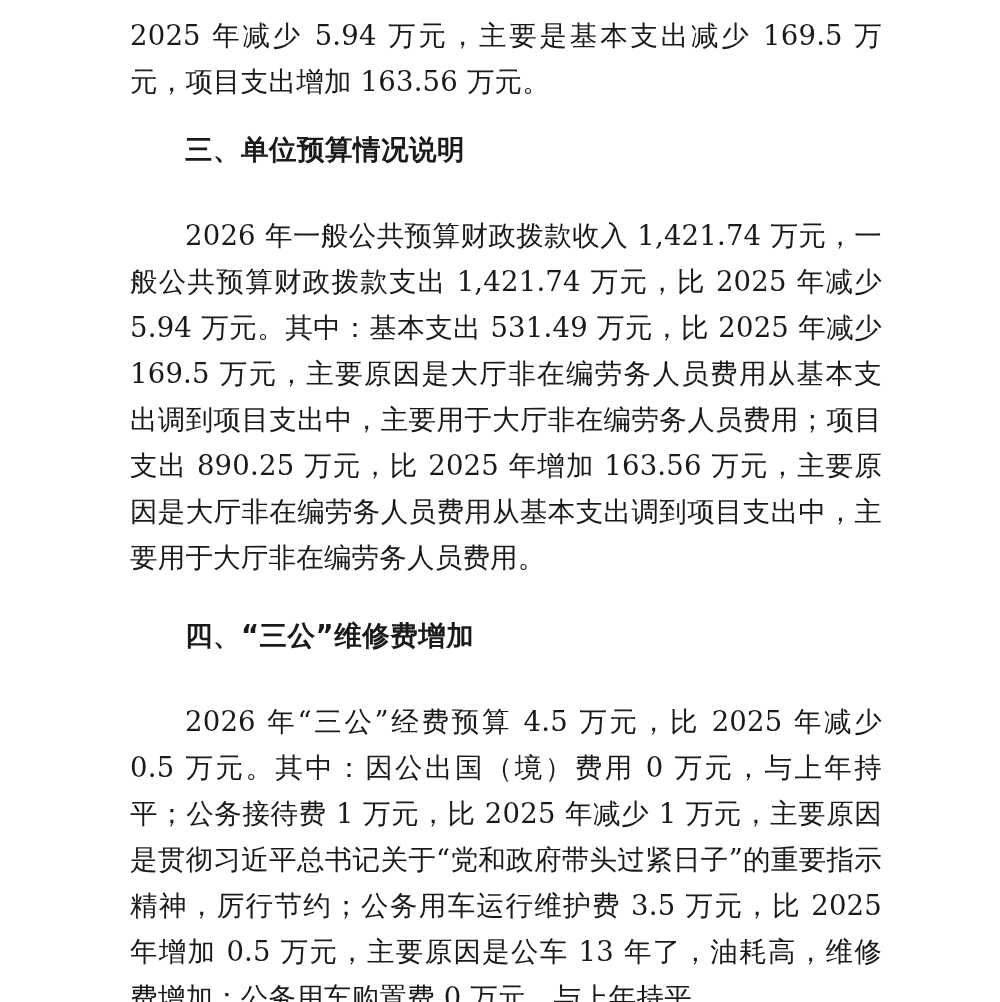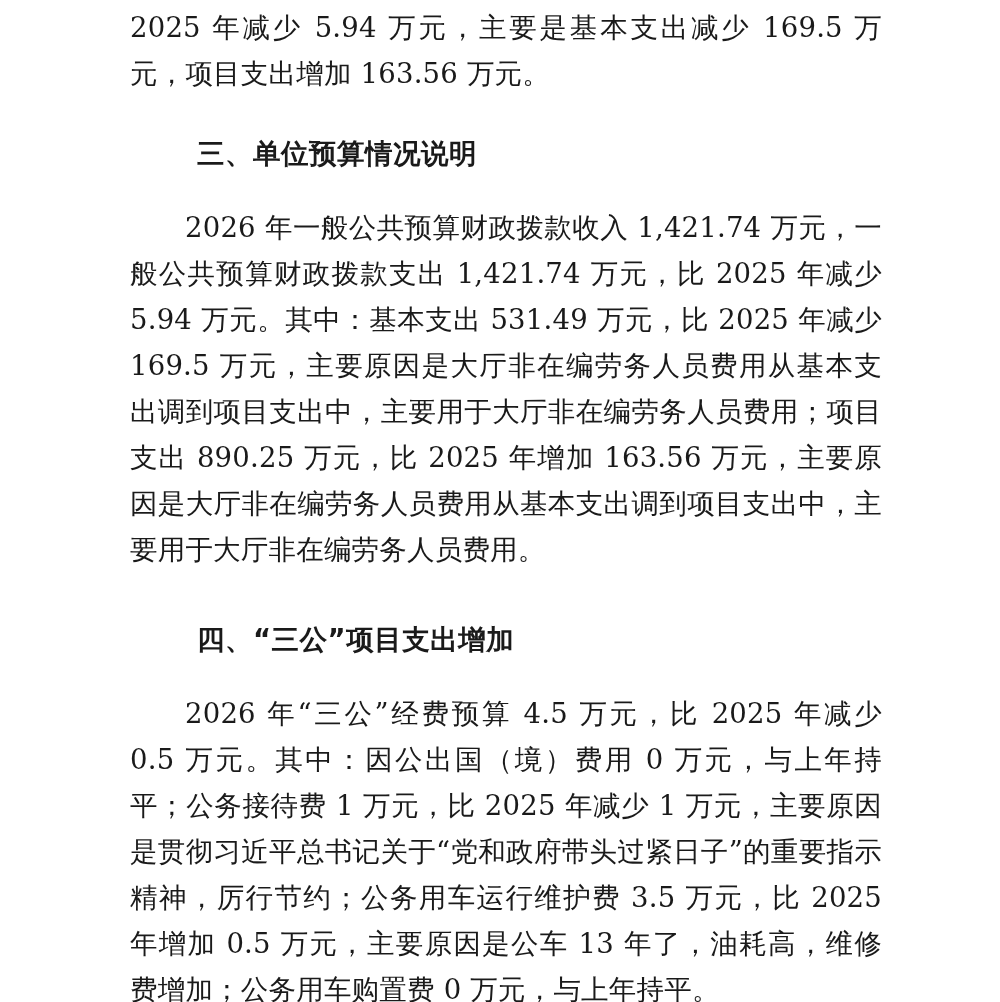--- a/index.html
+++ b/index.html
@@ -11,40 +11,41 @@
     width: 1000px;
     height: 1002px;
     overflow: hidden;
     font-family: "DejaVu Serif", "Liberation Serif", serif;
     color: #1a1a1a;
   }
   .page {
     box-sizing: border-box;
     width: 1000px;
     height: 722px;
-    padding: 0 118px 0 130px;
+    padding: 8px 118px 0 130px;
     position: relative;
   }
   .doc-body {
     padding-top: 4px;
   }
   p.para {
     margin: 0;
     font-size: 27.5px;
     line-height: 46px;
     text-align: justify;
     text-justify: inter-ideograph;
     text-indent: 0;
     letter-spacing: 0.2px;
   }
   p.para.indent {
     text-indent: 55px;
+    margin-top: 24px;
   }
   h2.heading {
-    margin: 12px;
+    margin: 0;
     font-size: 27.5px;
     line-height: 46px;
     font-weight: bold;
     text-indent: 55px;
     letter-spacing: 0.5px;
     font-family: "DejaVu Sans", "Liberation Sans", sans-serif;
   }
   .gap-sm { height: 16px; }
   .gap-md { height: 22px; }
 </style>
@@ -62,20 +63,20 @@
 
     <div class="gap-sm"></div>
 
     <p class="para indent">2026 年一般公共预算财政拨款收入 1,421.74 万元，一般公共预算财政拨款支出 1,421.74 万元，比 2025 年减少 5.94 万元。其中：基本支出 531.49 万元，比 2025 年减少 169.5 万元，主要原因是大厅非在编劳务人员费用从基本支出调到项目支出中，主要用于大厅非在编劳务人员费用；项目支出 890.25 万元，比 2025 年增加 163.56 万元，主要原因是大厅非在编劳务人员费用从基本支出调到项目支出中，主要用于大厅非在编劳务人员费用。</p>
 
     <div class="gap-sm"></div>
 
 
     <div class="gap-sm"></div>
 
-    <h2 class="heading">四、“三公”项目支出增加</h2>
+    <h2 class="heading">四、“三公”维修费增加</h2>
 
     <div class="gap-sm"></div>
 
     <p class="para indent">2026 年“三公”经费预算 4.5 万元，比 2025 年减少 0.5 万元。其中：因公出国（境）费用 0 万元，与上年持平；公务接待费 1 万元，比 2025 年减少 1 万元，主要原因是贯彻习近平总书记关于“党和政府带头过紧日子”的重要指示精神，厉行节约；公务用车运行维护费 3.5 万元，比 2025 年增加 0.5 万元，主要原因是公车 13 年了，油耗高，维修费增加；公务用车购置费 0 万元，与上年持平。</p>
 
   </div>
 </div>
 
 </body></html>

